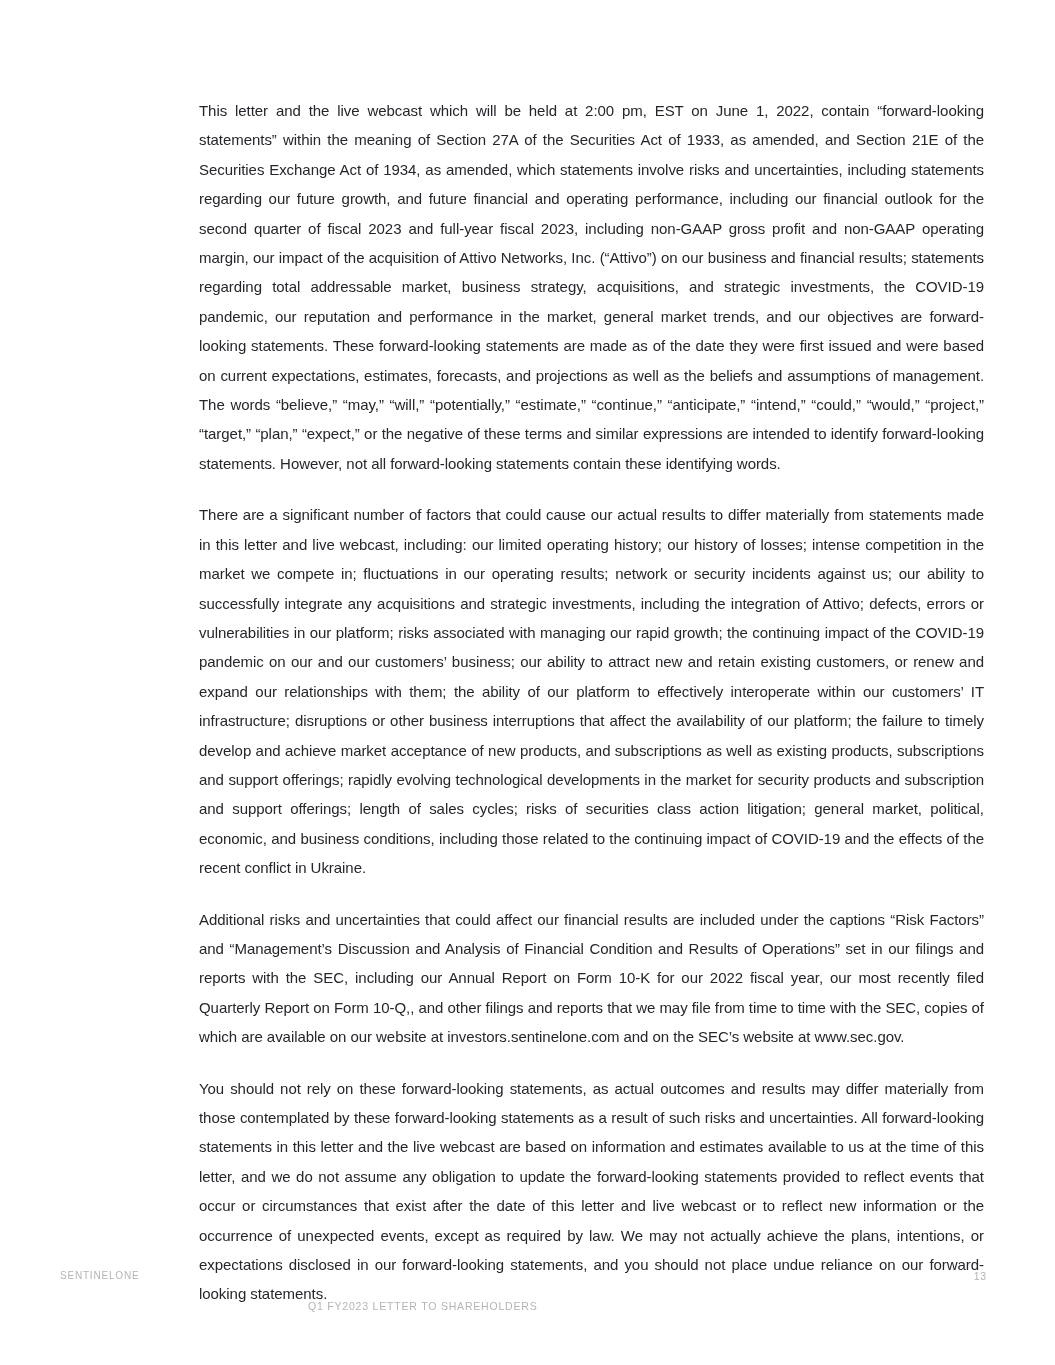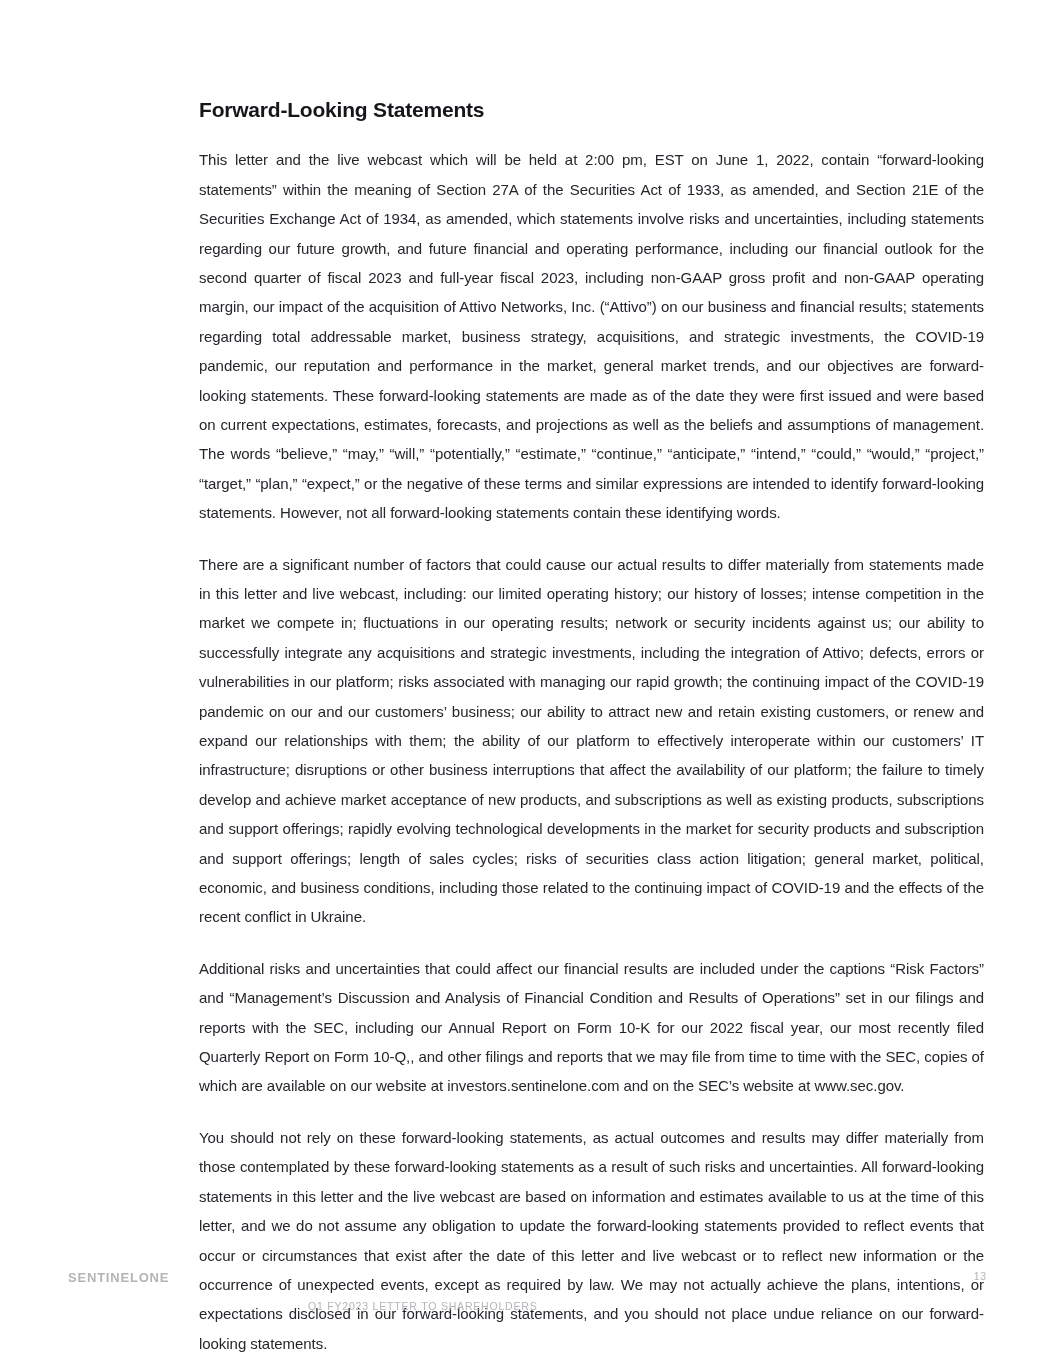--- a/index.html
+++ b/index.html
@@ -51,27 +51,26 @@
   }
   .footer {
     position: absolute;
     left: 0;
     top: 1270px;
     width: 1055px;
     height: 20px;
   }
   .footer-left {
     position: absolute;
-    left: 68px;
+    left: 60px;
     top: 0;
-    font-size: 13px;
+    font-size: 10px;
     letter-spacing: 0.8px;
     color: #b3b4b7;
     text-transform: uppercase;
-    font-weight: bold;
   }
   .footer-center {
     position: absolute;
     left: 308px;
     top: 0;
     font-size: 10.5px;
     letter-spacing: 0.8px;
     color: #b3b4b7;
     text-transform: uppercase;
     margin-top: 30px;
@@ -85,21 +84,20 @@
     color: #b3b4b7;
     text-align: right;
   }
 </style>
 </head>
 <body>
 
 <div class="page">
 
   <div class="content">
-    <h1 class="doc-title">Forward-Looking Statements</h1>
 
     <p class="para">This letter and the live webcast which will be held at 2:00 pm, EST on June 1, 2022, contain “forward-looking statements” within the meaning of Section 27A of the Securities Act of 1933, as amended, and Section 21E of the Securities Exchange Act of 1934, as amended, which statements involve risks and uncertainties, including statements regarding our future growth, and future financial and operating performance, including our financial outlook for the second quarter of fiscal 2023 and full-year fiscal 2023, including non-GAAP gross profit and non-GAAP operating margin, our impact of the acquisition of Attivo Networks, Inc. (“Attivo”) on our business and financial results; statements regarding total addressable market, business strategy, acquisitions, and strategic investments, the COVID-19 pandemic, our reputation and performance in the market, general market trends, and our objectives are forward-looking statements. These forward-looking statements are made as of the date they were first issued and were based on current expectations, estimates, forecasts, and projections as well as the beliefs and assumptions of management. The words “believe,” “may,” “will,” “potentially,” “estimate,” “continue,” “anticipate,” “intend,” “could,” “would,” “project,” “target,” “plan,” “expect,” or the negative of these terms and similar expressions are intended to identify forward-looking statements. However, not all forward-looking statements contain these identifying words.</p>
 
     <p class="para">There are a significant number of factors that could cause our actual results to differ materially from statements made in this letter and live webcast, including: our limited operating history; our history of losses; intense competition in the market we compete in; fluctuations in our operating results; network or security incidents against us; our ability to successfully integrate any acquisitions and strategic investments, including the integration of Attivo; defects, errors or vulnerabilities in our platform; risks associated with managing our rapid growth; the continuing impact of the COVID-19 pandemic on our and our customers’ business; our ability to attract new and retain existing customers, or renew and expand our relationships with them; the ability of our platform to effectively interoperate within our customers’ IT infrastructure; disruptions or other business interruptions that affect the availability of our platform; the failure to timely develop and achieve market acceptance of new products, and subscriptions as well as existing products, subscriptions and support offerings; rapidly evolving technological developments in the market for security products and subscription and support offerings; length of sales cycles; risks of securities class action litigation; general market, political, economic, and business conditions, including those related to the continuing impact of COVID-19 and the effects of the recent conflict in Ukraine.</p>
 
     <p class="para">Additional risks and uncertainties that could affect our financial results are included under the captions “Risk Factors” and “Management’s Discussion and Analysis of Financial Condition and Results of Operations” set in our filings and reports with the SEC, including our Annual Report on Form 10-K for our 2022 fiscal year, our most recently filed Quarterly Report on Form 10-Q,, and other filings and reports that we may file from time to time with the SEC, copies of which are available on our website at investors.sentinelone.com and on the SEC’s website at www.sec.gov.</p>
 
     <p class="para">You should not rely on these forward-looking statements, as actual outcomes and results may differ materially from those contemplated by these forward-looking statements as a result of such risks and uncertainties. All forward-looking statements in this letter and the live webcast are based on information and estimates available to us at the time of this letter, and we do not assume any obligation to update the forward-looking statements provided to reflect events that occur or circumstances that exist after the date of this letter and live webcast or to reflect new information or the occurrence of unexpected events, except as required by law. We may not actually achieve the plans, intentions, or expectations disclosed in our forward-looking statements, and you should not place undue reliance on our forward-looking statements.</p>
   </div>
 

